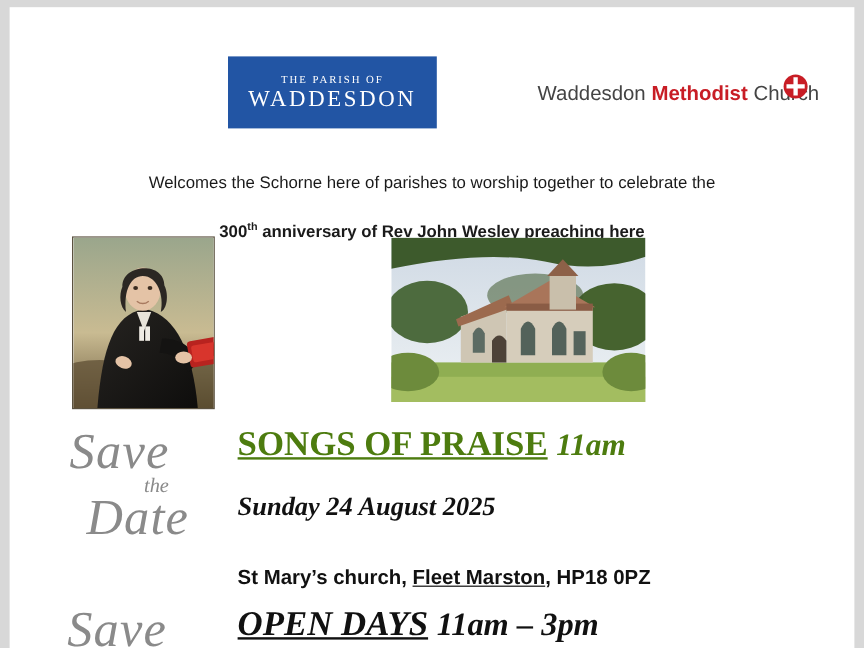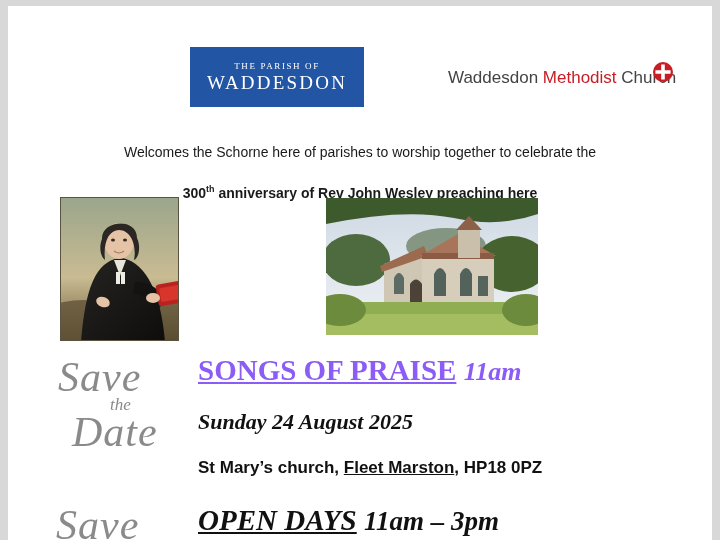--- a/index.html
+++ b/index.html
@@ -61,21 +61,21 @@
   }
   .methodist {
     position: absolute;
     left: 440px;
     top: 62px;
     white-space: nowrap;
     font-family: "Liberation Sans", sans-serif;
     font-size: 17px;
     color: #444444;
   }
-  .methodist .w { color: #c81d25; font-weight: normal; }
+  .methodist .w { color: #c81d25; font-weight: bold; }
   .methodist-cross {
     position: absolute;
     left: 644px;
     top: 55px;
     width: 22px;
     height: 22px;
   }
 
   
   .parishes-line {
@@ -142,21 +142,21 @@
   }
   .std-save {
     position: absolute;
     left: 10px;
     top: 2px;
     font-size: 42px;
     letter-spacing: 1px;
   }
   .std-the {
     position: absolute;
-    left: 62px;
+    left: 72px;
     top: 44px;
     font-size: 17px;
   }
   .std-date {
     position: absolute;
     left: 24px;
     top: 57px;
     font-size: 42px;
     letter-spacing: 1px;
   }
@@ -172,21 +172,21 @@
   }
 
   
   .songs-line {
     position: absolute;
     left: 190px;
     top: 348px;
     width: 500px;
     font-family: "Liberation Serif", serif;
     font-size: 29px;
-    color: #8b5cf6;
+    color: #4d7c0f;
   }
   .songs-line .u {
     text-decoration: underline;
     font-weight: bold;
   }
   .songs-line .time {
     font-style: italic;
     font-weight: bold;
     font-size: 26px;
   }
@@ -197,21 +197,21 @@
     width: 500px;
     font-family: "Liberation Serif", serif;
     font-style: italic;
     font-weight: bold;
     font-size: 22px;
     color: #111111;
   }
   .address-line {
     position: absolute;
     left: 190px;
-    top: 452px;
+    top: 466px;
     width: 500px;
     font-family: "Liberation Sans", sans-serif;
     font-weight: bold;
     font-size: 17px;
     color: #111111;
   }
   .address-line .u { text-decoration: underline; }
   .opendays-line {
     position: absolute;
     left: 190px;

